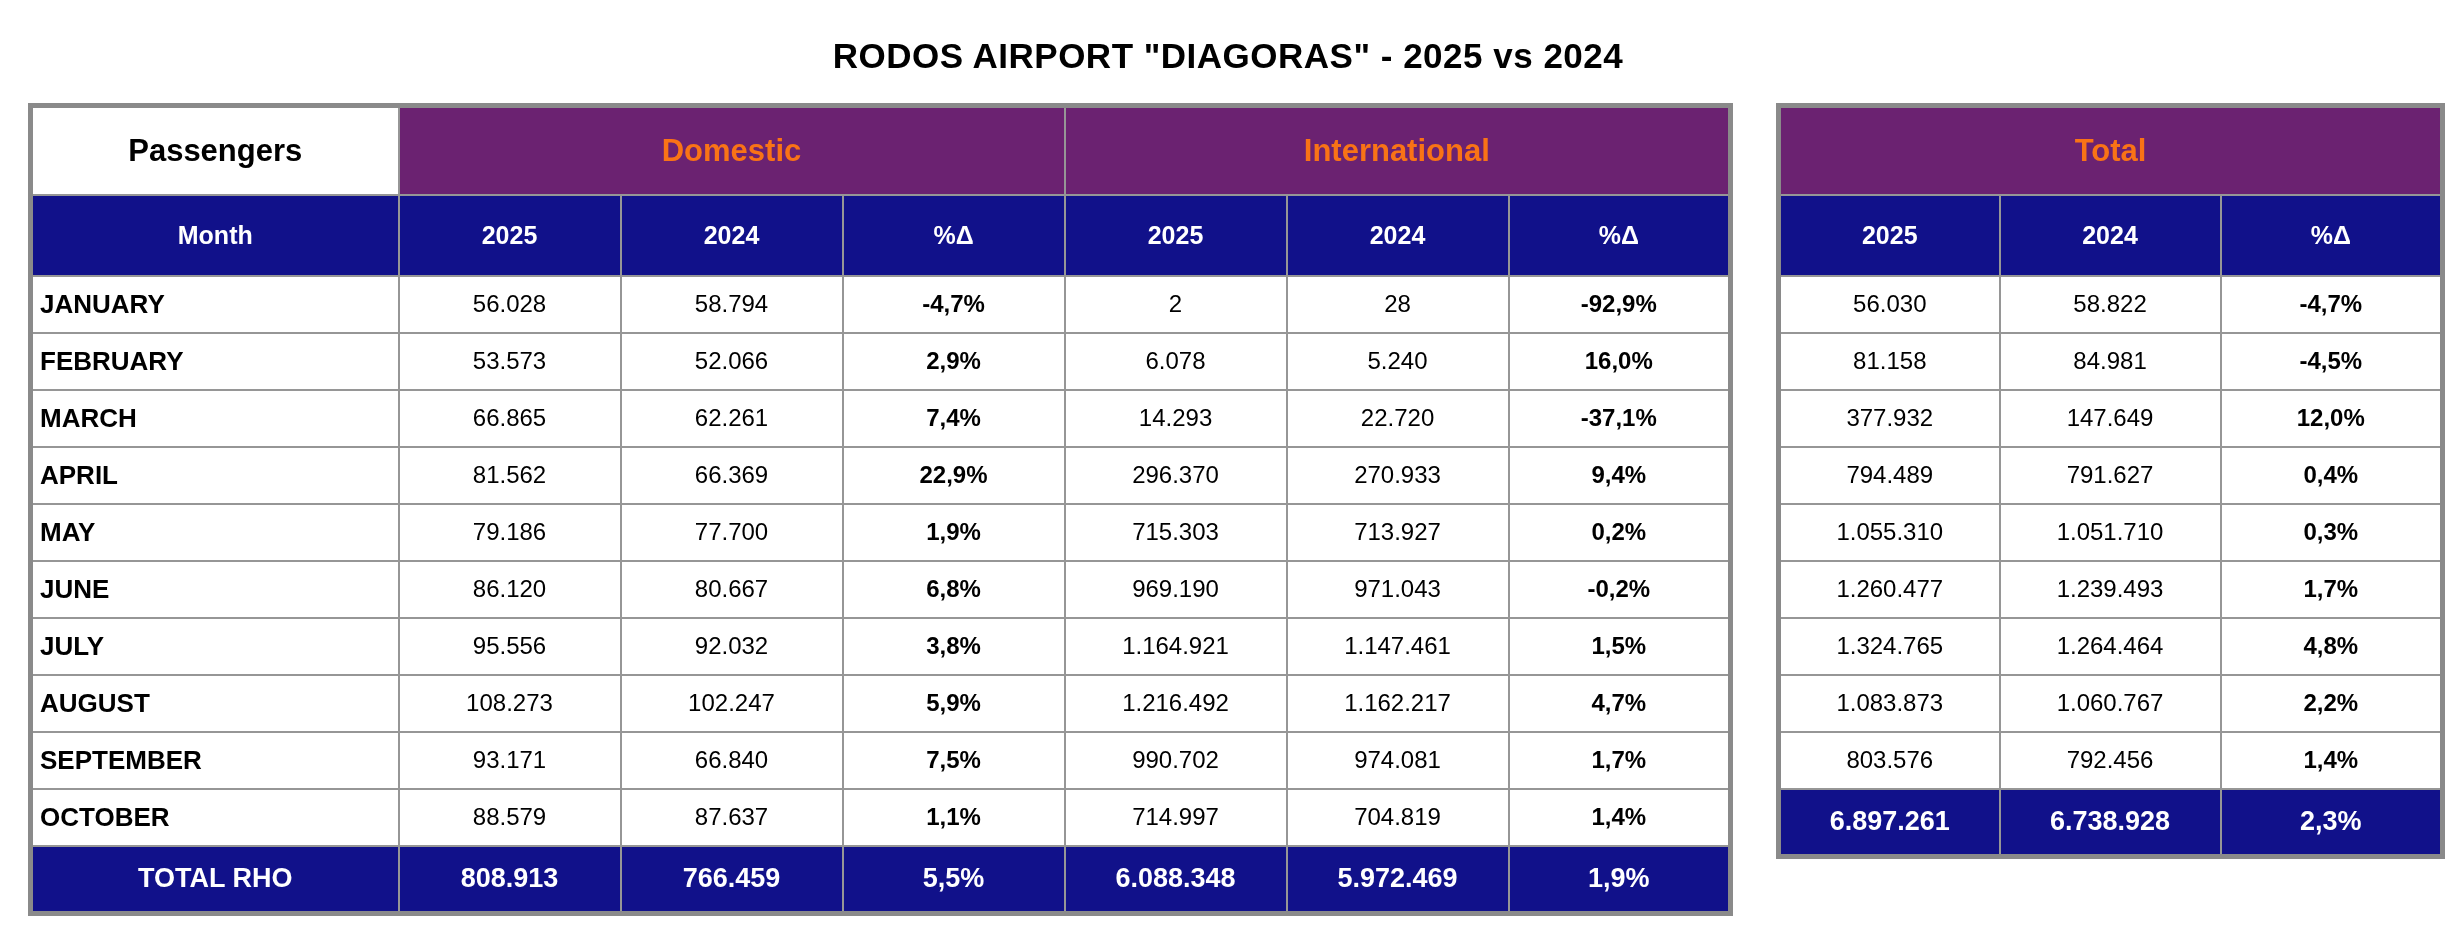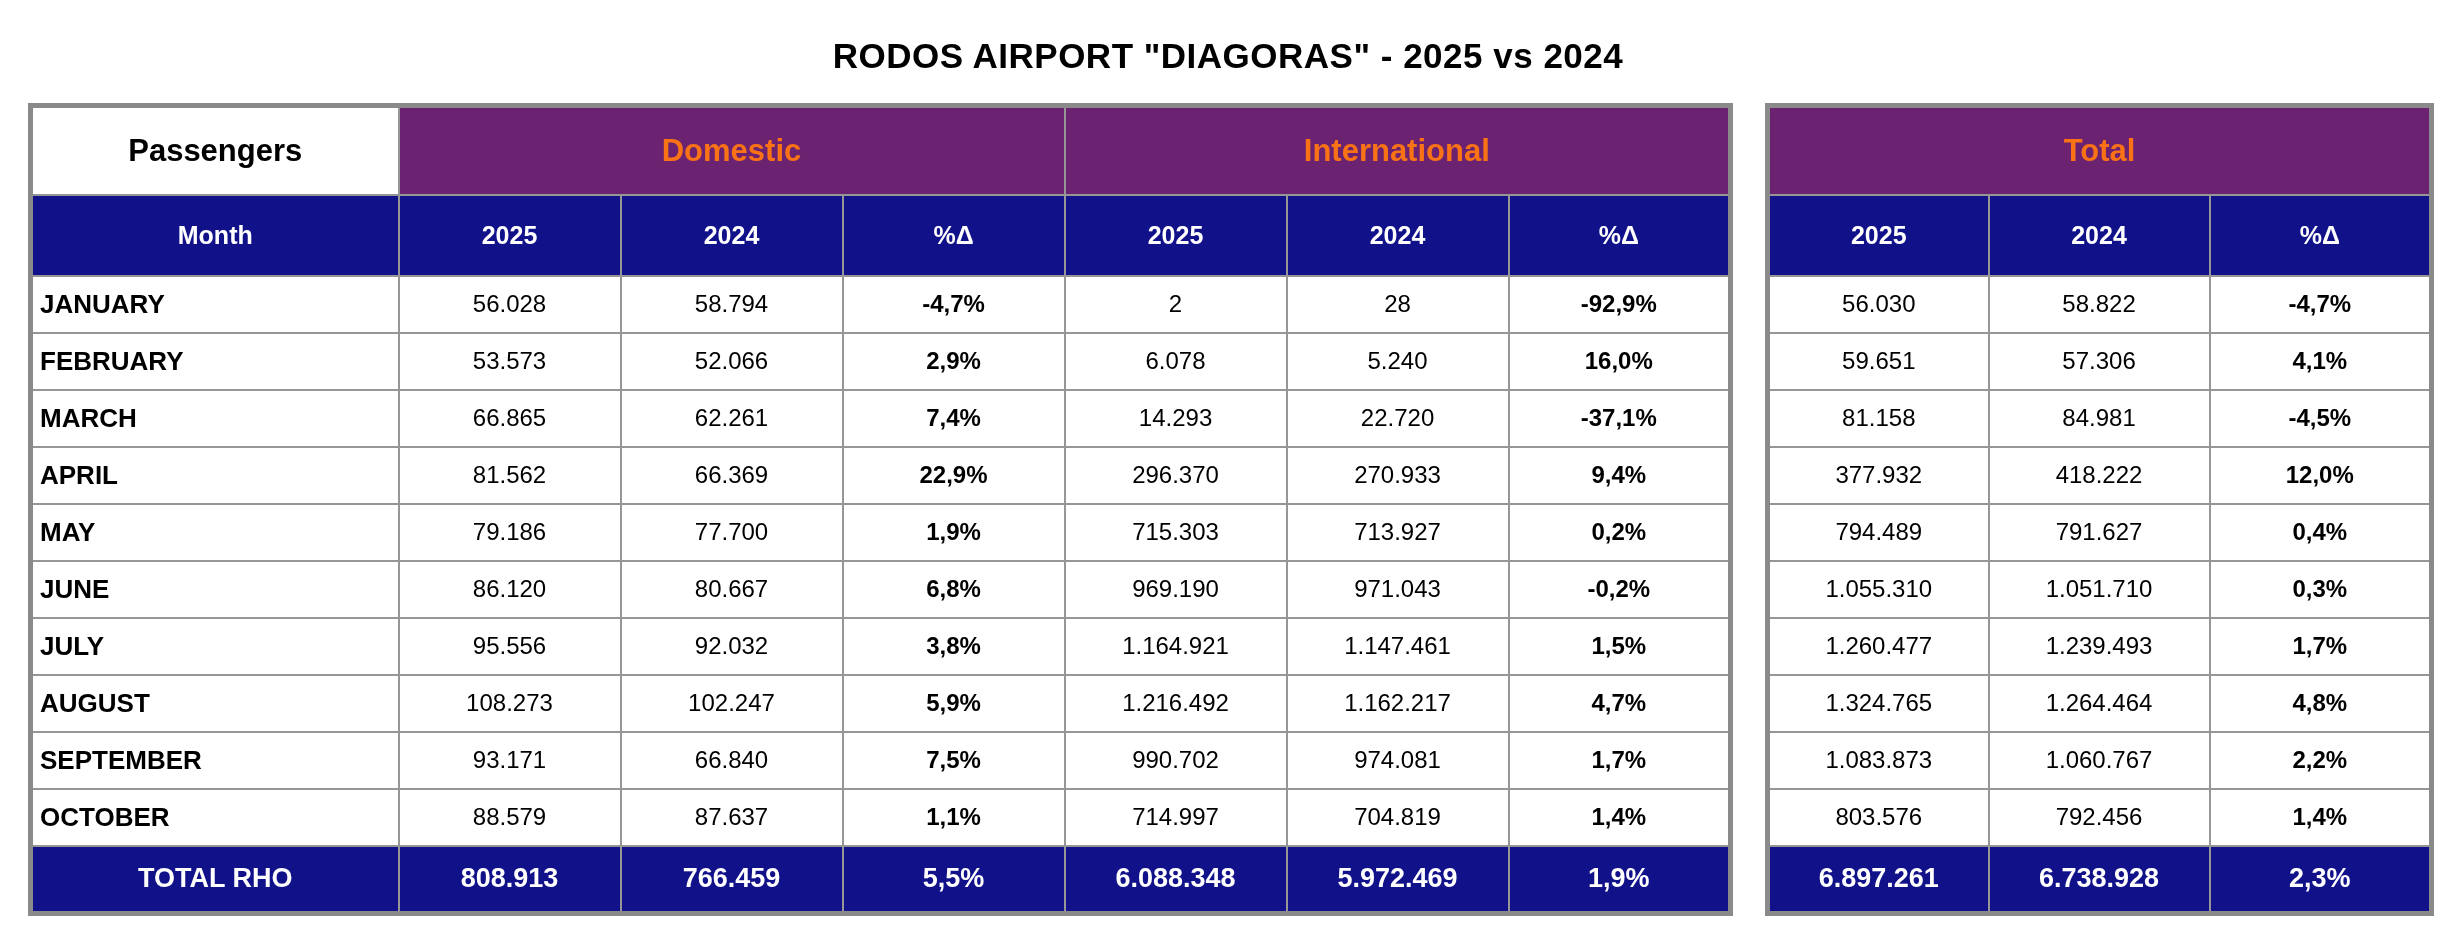--- a/index.html
+++ b/index.html
@@ -16,21 +16,21 @@
     top: 36px; left: 0; right: 0;
     text-align: center;
     font-size: 35px;
     font-weight: bold;
     letter-spacing: 0.5px;
   }
   .tables {
     position: absolute;
     top: 103px; left: 28px;
     display: flex;
-    gap: 32px;
+    gap: 43px;
     align-items: flex-start;
   }
   table {
     border-collapse: collapse;
     table-layout: fixed;
     border: 5px solid #8a8a8a;
   }
   table.main  { width: 1702px; }
   table.total { width: 664px; }
   th, td {
@@ -231,32 +231,27 @@
         <th class="navy">%Δ</th>
       </tr>
     </thead>
     <tbody>
       <tr class="data-row">
         <td>56.030</td>
         <td>58.822</td>
         <td class="pct">-4,7%</td>
       </tr>
       <tr class="data-row">
-        <td>59.651</td>
-        <td>57.306</td>
-        <td class="pct">4,1%</td>
-      </tr>
-      <tr class="data-row">
         <td>81.158</td>
         <td>84.981</td>
         <td class="pct">-4,5%</td>
       </tr>
       <tr class="data-row">
         <td>377.932</td>
-        <td>418.222</td>
+        <td>147.649</td>
         <td class="pct">12,0%</td>
       </tr>
       <tr class="data-row">
         <td>794.489</td>
         <td>791.627</td>
         <td class="pct">0,4%</td>
       </tr>
       <tr class="data-row">
         <td>1.055.310</td>
         <td>1.051.710</td>

